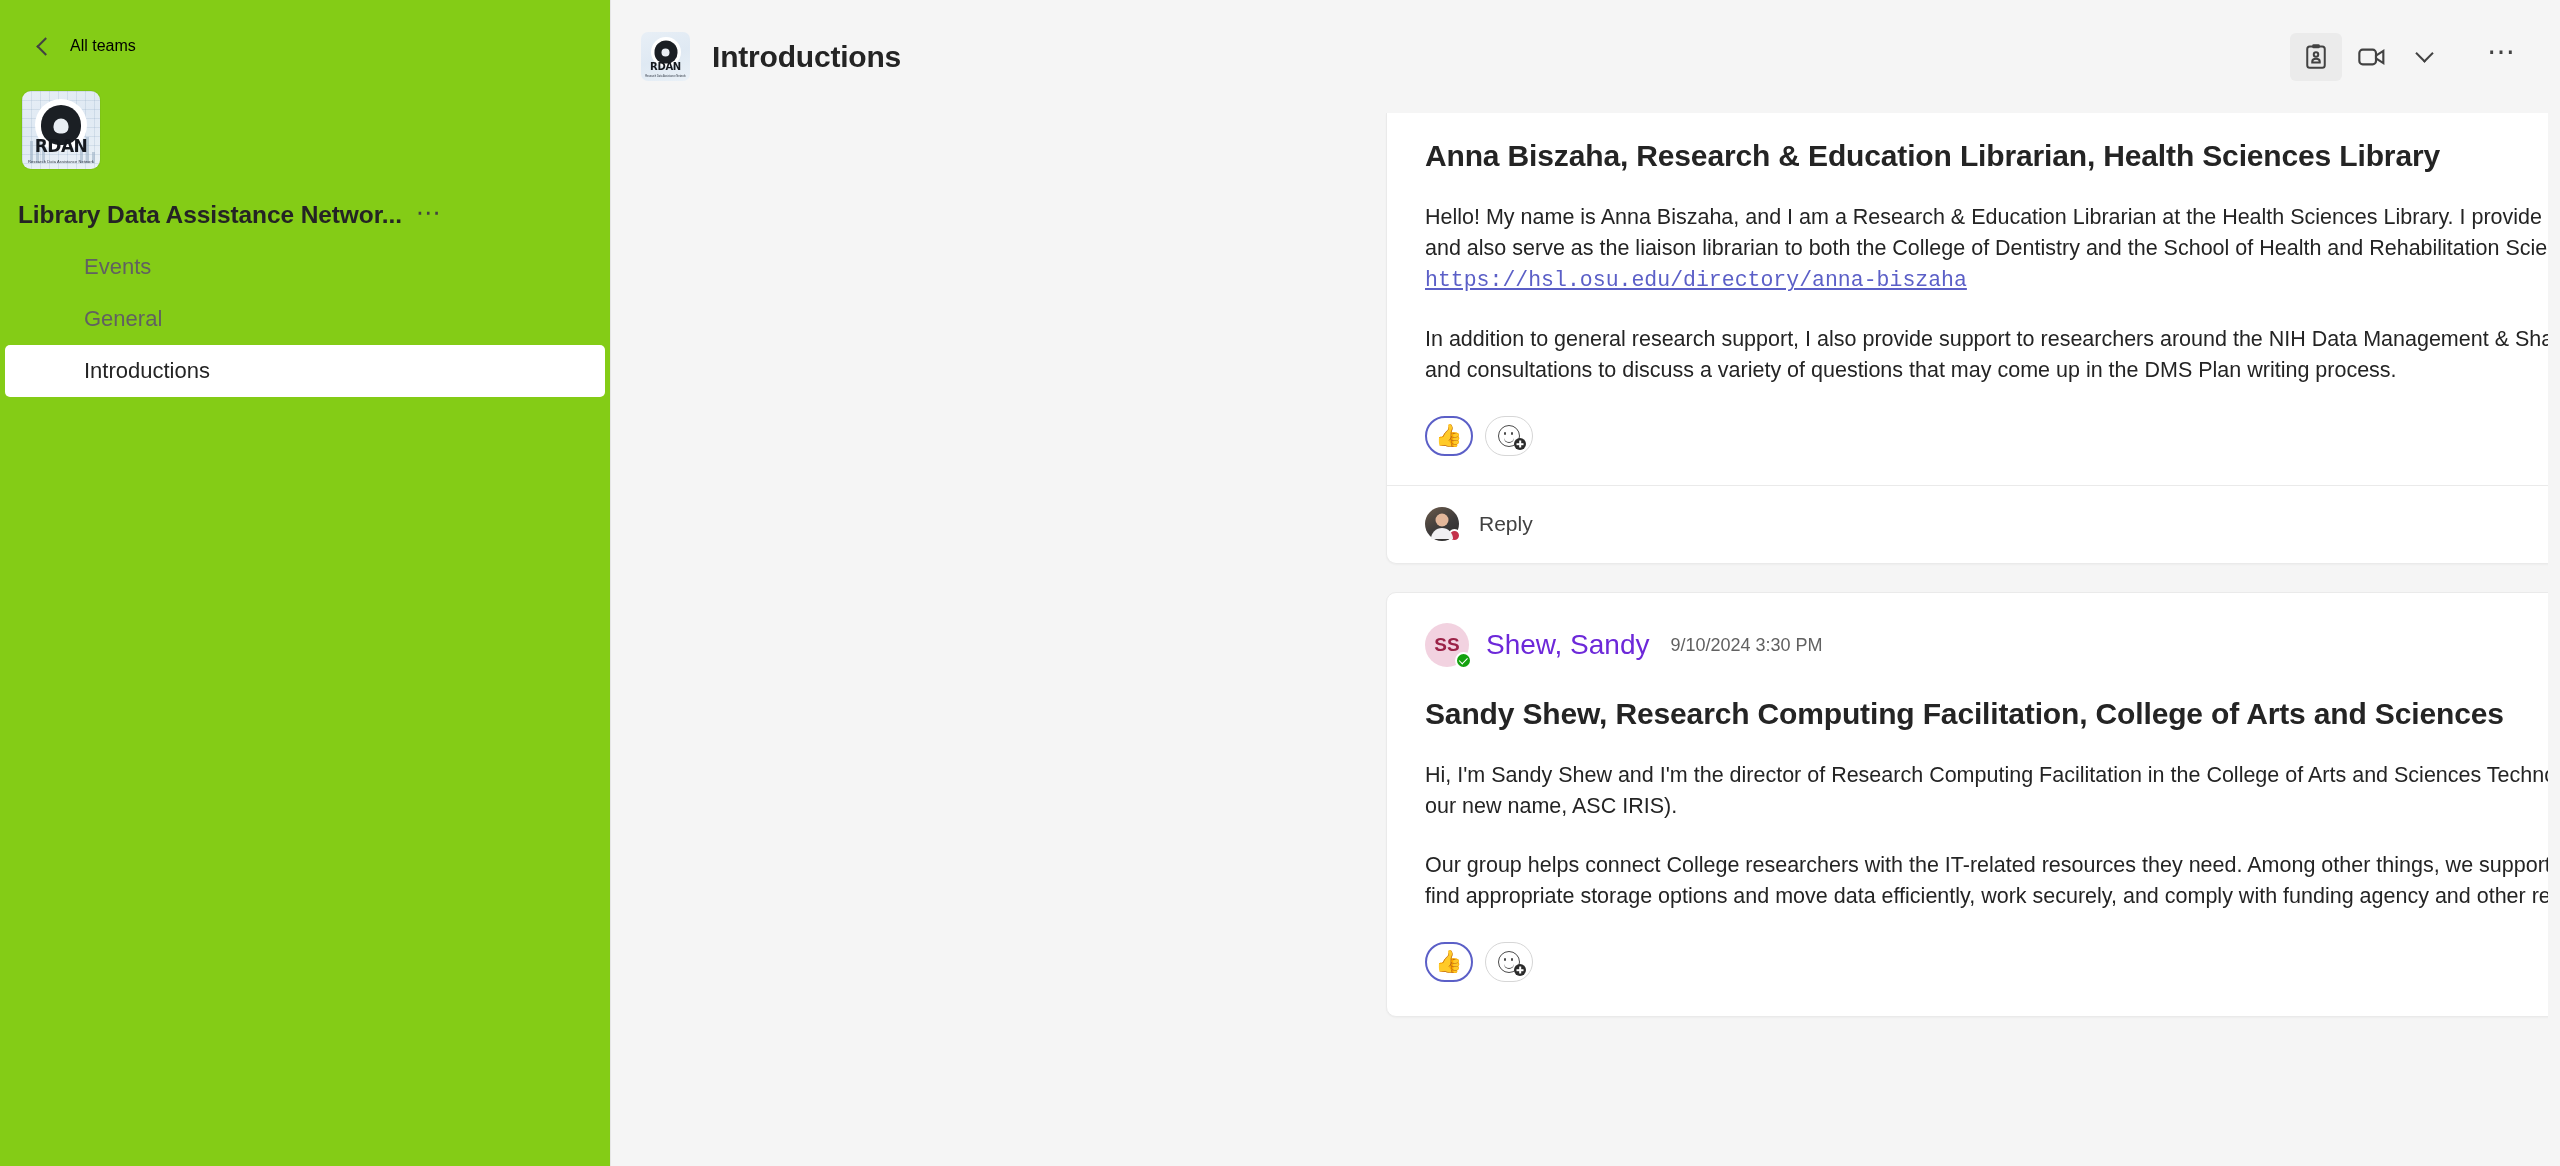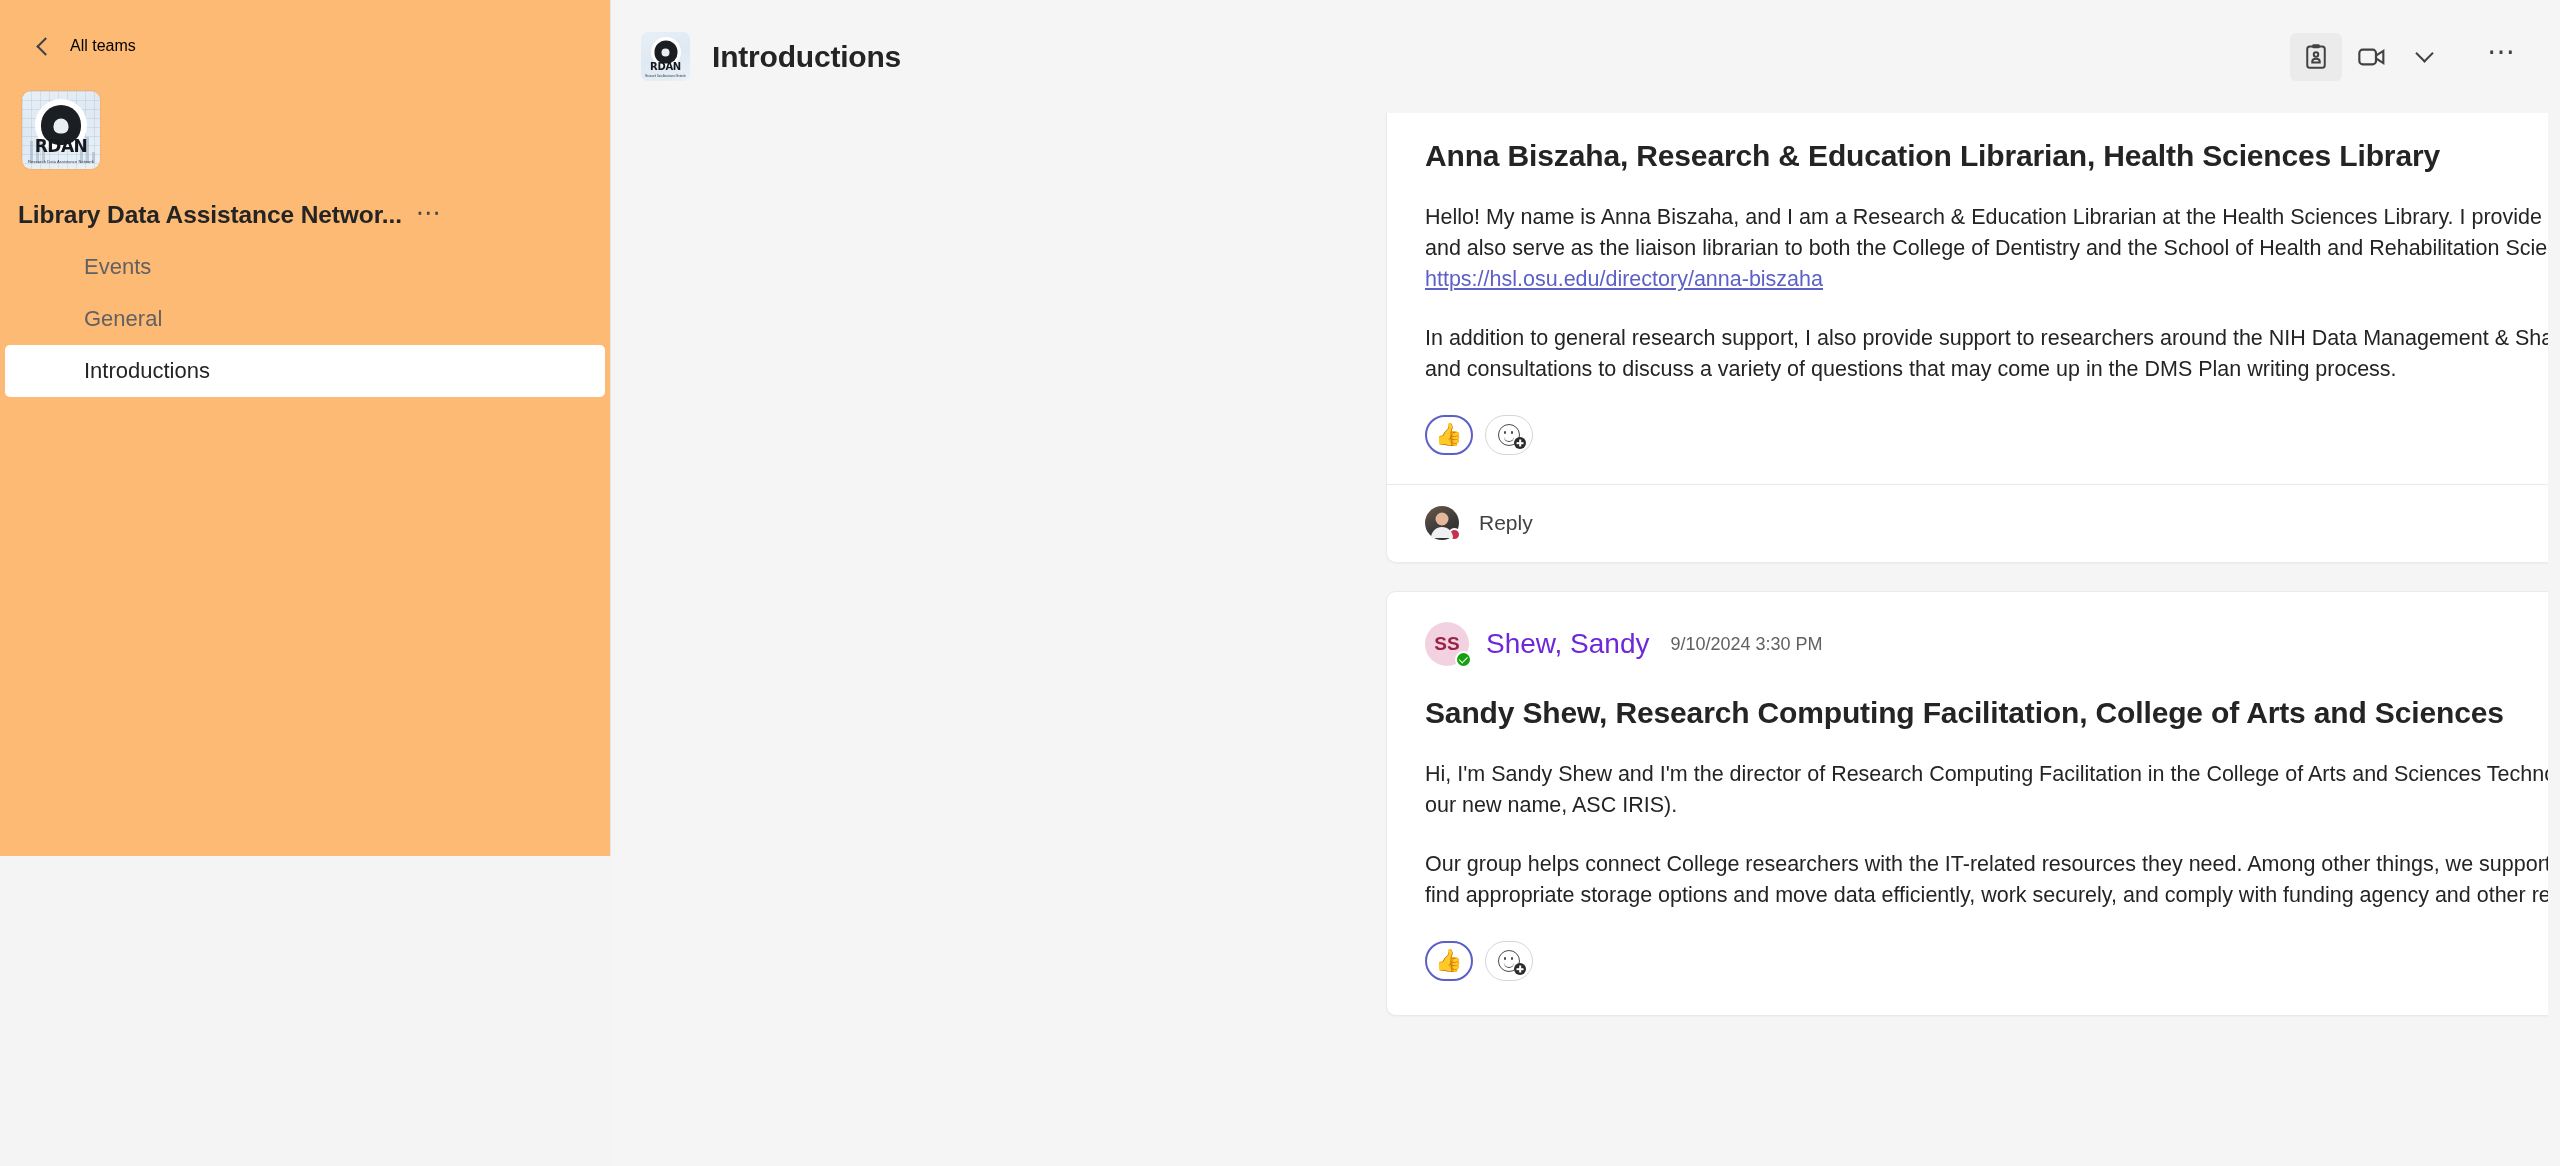--- a/index.html
+++ b/index.html
@@ -7,22 +7,22 @@
     width: 2560px; height: 1166px;
     font-family: "Liberation Sans", sans-serif;
     background: #f4f4f4;
     overflow: hidden;
     -webkit-font-smoothing: antialiased;
   }
   .app { display: flex; width: 2560px; height: 1166px; }
 
   
   .sidebar {
-    width: 611px; height: 856px;
-    background: #fdba74;
+    width: 611px; height: 1166px;
+    background: #84cc16;
     border-right: 1px solid #e6e6e6;
     flex: 0 0 611px;
     position: relative;
   }
   .all-teams-row {
     display: flex; align-items: center;
     gap: 17px;
     padding: 36px 0 0 33px;
     cursor: pointer;
   }
@@ -269,21 +269,21 @@
   .post-title {
     font-size: 30px; font-weight: 700; color: #242424;
     letter-spacing: -.15px; line-height: 1.25;
     padding: 28px 38px 0 38px;
   }
   .post-title.no-head { padding-top: 24px; }
   .post-para {
     font-size: 21.5px; color: #242424; line-height: 1.46;
     padding: 0 38px; margin-top: 27px;
   }
-  .post-para a { color: #5b5fc7; text-decoration: underline; }
+  .post-para a { color: #5b5fc7; text-decoration: underline; font-family: Liberation Mono, monospace; }
 
   .reactions {
     display: flex; align-items: center; gap: 12px;
     padding: 30px 38px 0 38px;
   }
   .rx-pill {
     width: 48px; height: 40px; border-radius: 21px;
     border: 2px solid #5b5fc7; background: #fff;
     display: flex; align-items: center; justify-content: center;
     cursor: pointer; font-size: 22px; line-height: 1;

